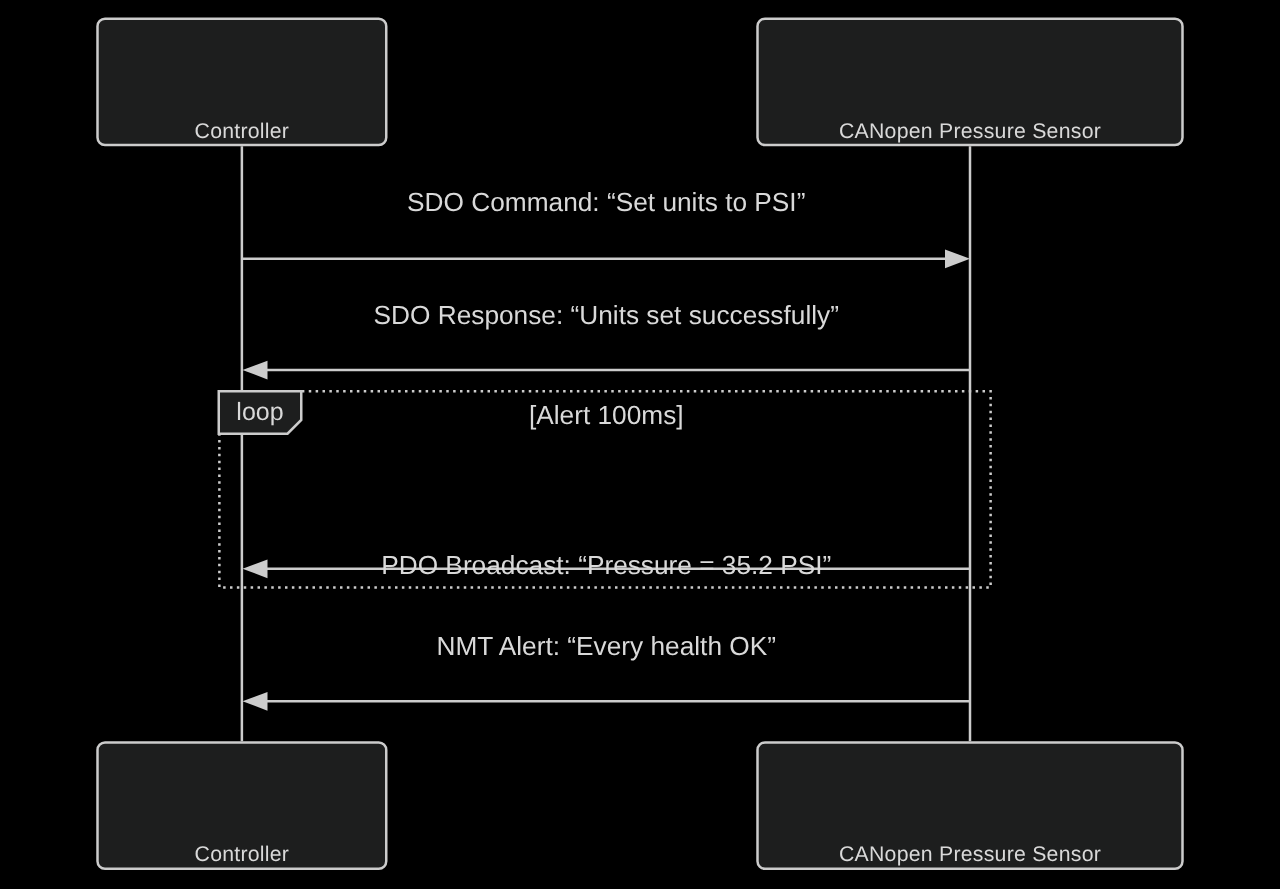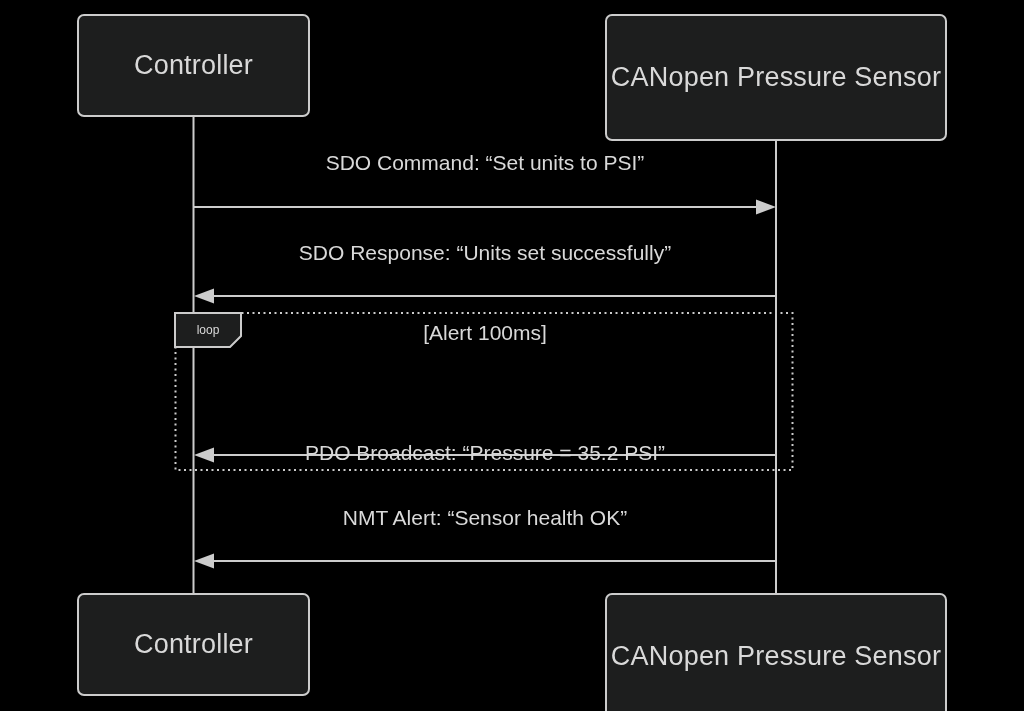--- a/index.html
+++ b/index.html
@@ -18,48 +18,48 @@
     color: var(--text-color);
     overflow: hidden;
   }
   .stage { position: relative; width: 1024px; height: 711px; }
   .shapes { position: absolute; left: 0; top: 0; width: 1024px; height: 711px; }
   .actor {
     position: absolute;
     background: var(--actor-fill);
     border: 2px solid var(--actor-border);
     border-radius: 7px;
-    display: flex; align-items: center; justify-content: center;
-    font-size: 27px;
+    display: flex; align-items: flex-end; justify-content: center;
+    font-size: 17px;
     color: var(--text-color);
     letter-spacing: 0.2px;
   }
   .actor.a-left  { left: 77px;  width: 233px; height: 103px; }
-  .actor.a-right { left: 605px; width: 342px; height: 127px; }
+  .actor.a-right { left: 605px; width: 342px; height: 103px; }
   .row-top { top: 14px; }
   .row-bottom { top: 593px; }
   .msg {
     position: absolute;
     left: 194px; width: 582px; height: 28px;
     text-align: center;
     font-size: 21px;
     color: var(--text-color);
     line-height: 28px;
     white-space: nowrap;
   }
   .msg1 { top: 149px; }
   .msg2 { top: 239px; }
   .loop-cond { top: 319px; }
   .msg3 { top: 399px; margin-top: 40px; }
   .msg4 { top: 504px; }
   .loop-label-text {
     position: absolute;
     left: 175px; top: 313px; width: 66px; height: 34px;
     display: flex; align-items: center; justify-content: center;
-    font-size: 12px;
+    font-size: 20px;
     color: var(--text-color);
   }
 </style>
 </head>
 <body>
 
 <div class="stage">
 
   <svg class="shapes" viewBox="0 0 1024 711" xmlns="http://www.w3.org/2000/svg">
 
@@ -87,21 +87,21 @@
   </div>
   <div class="actor a-right row-top">
     <span>CANopen Pressure Sensor</span>
   </div>
 
   <div class="msg msg1">SDO Command: “Set units to PSI”</div>
   <div class="msg msg2">SDO Response: “Units set successfully”</div>
   <div class="loop-label-text">loop</div>
   <div class="msg loop-cond">[Alert 100ms]</div>
   <div class="msg msg3">PDO Broadcast: “Pressure = 35.2 PSI”</div>
-  <div class="msg msg4">NMT Alert: “Sensor health OK”</div>
+  <div class="msg msg4">NMT Alert: “Every health OK”</div>
 
   <div class="actor a-left row-bottom">
     <span>Controller</span>
   </div>
   <div class="actor a-right row-bottom">
     <span>CANopen Pressure Sensor</span>
   </div>
 
 </div>
 

